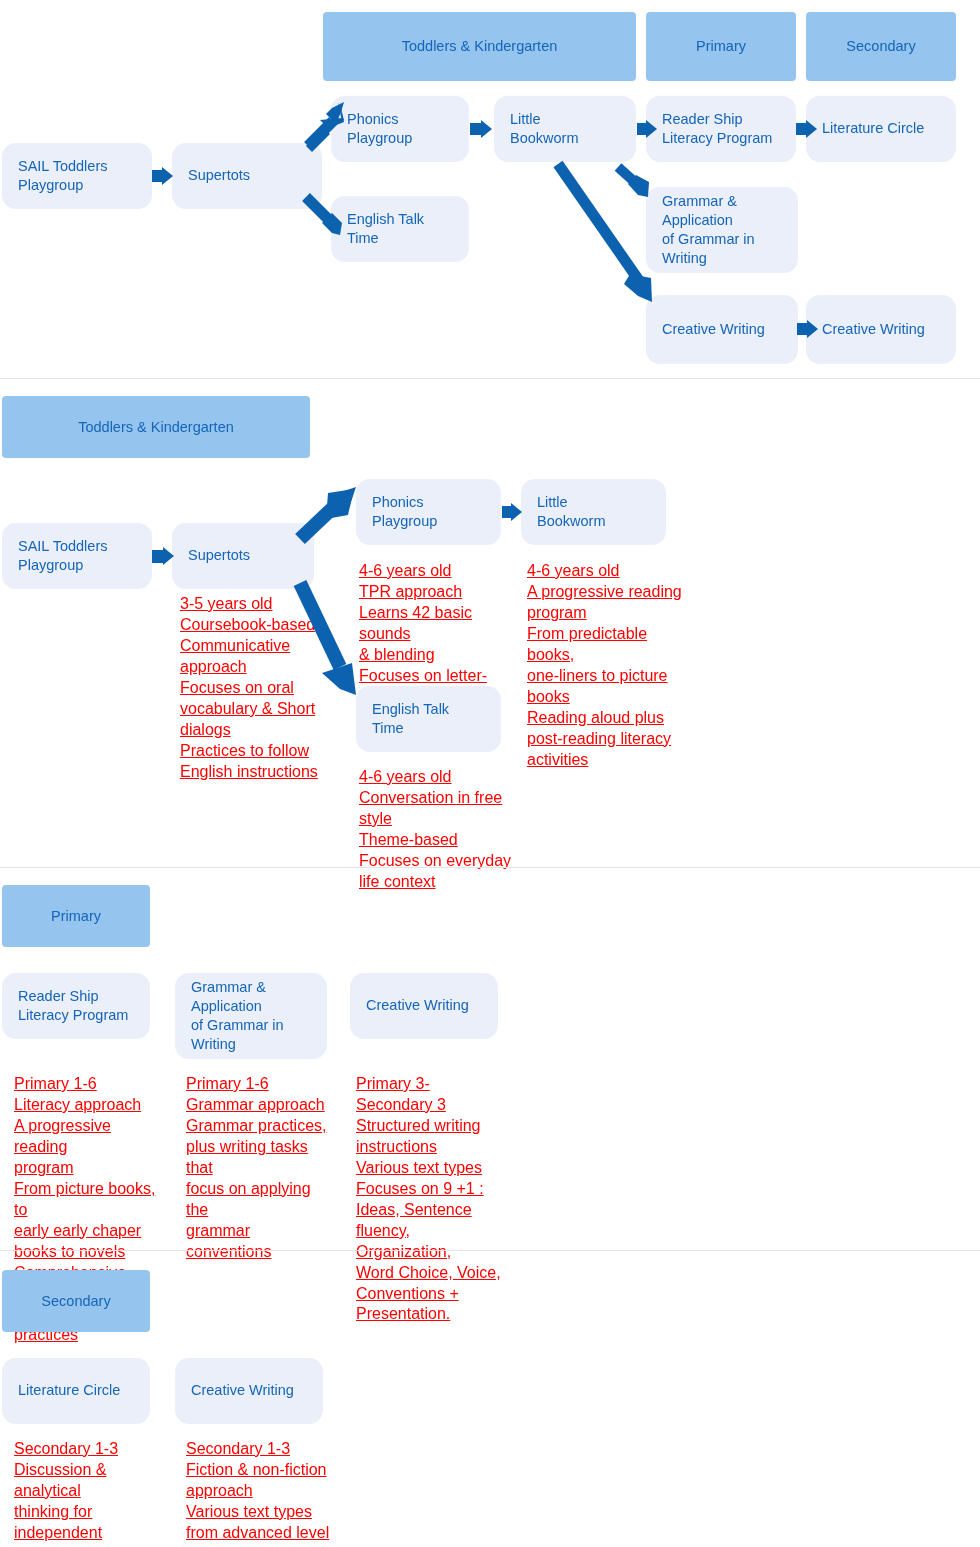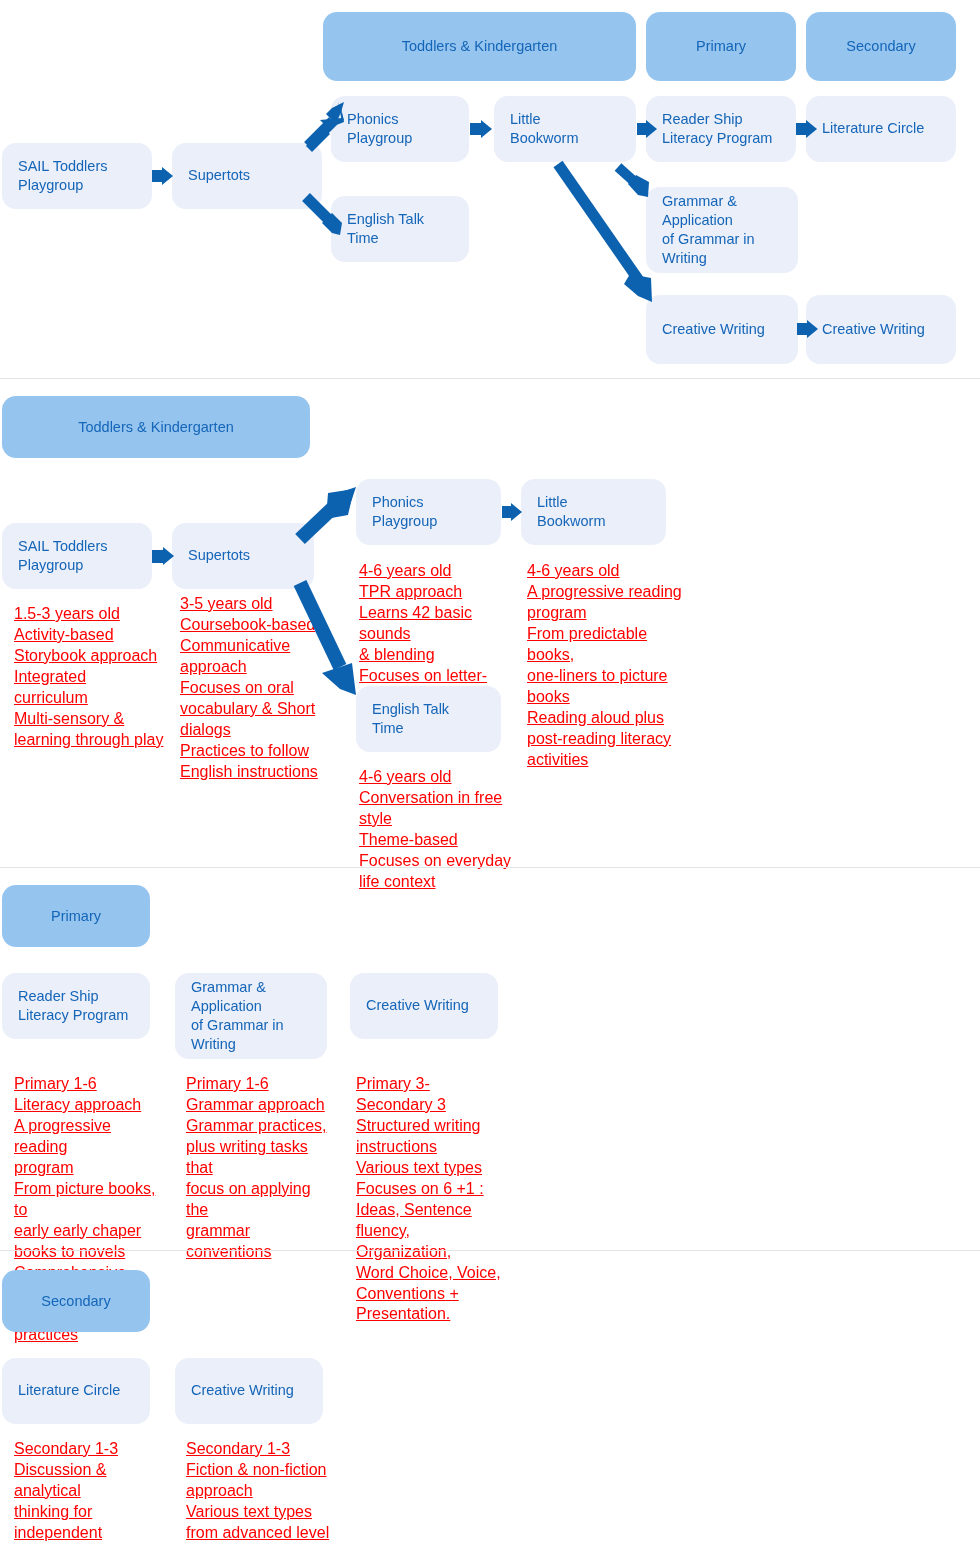--- a/index.html
+++ b/index.html
@@ -37,21 +37,21 @@
     font-size: 14.5px;
     line-height: 1.32;
     font-weight: 400;
     display: flex;
     align-items: center;
     padding: 0 16px;
   }
   .header-node {
     position: absolute;
     box-sizing: border-box;
-    border-radius: 14px;
+    border-radius: 4px;
     background: #95c5ef;
     color: #1565b8;
     font-size: 14.5px;
     line-height: 1.3;
     display: flex;
     align-items: center;
     justify-content: center;
   }
   .arrow-shaft {
     position: absolute;
@@ -201,26 +201,20 @@
 <div class="section" style="top:379px;height:488px;">
 
   <div class="header-node" style="left:2px;top:17px;width:308px;height:62px;">
     <span>Toddlers &amp; Kindergarten</span>
   </div>
 
   <div class="node" style="left:2px;top:144px;width:150px;height:66px;white-space:pre-line;">
     <span>SAIL Toddlers
 Playgroup</span>
   </div>
-  <div class="desc" style="left:14px;top:225px;width:150px;">1.5-3 years old
-Activity-based
-Storybook approach
-Integrated curriculum
-Multi-sensory &amp;
-learning through play</div>
 
   <div class="node" style="left:172px;top:144px;width:142px;height:66px;white-space:pre-line;">
     <span>Supertots</span>
   </div>
   <div class="desc" style="left:180px;top:215px;width:160px;">3-5 years old
 Coursebook-based
 Communicative
 approach
 Focuses on oral
 vocabulary &amp; Short
@@ -323,21 +317,21 @@
 focus on applying the
 grammar conventions</div>
 
   <div class="node" style="left:350px;top:105px;width:148px;height:66px;white-space:pre-line;">
     <span>Creative Writing</span>
   </div>
   <div class="desc" style="left:356px;top:206px;width:150px;">Primary 3- Secondary 3
 Structured writing
 instructions
 Various text types
-Focuses on 6 +1 :
+Focuses on 9 +1 :
 Ideas, Sentence
 fluency, Organization,
 Word Choice, Voice,
 Conventions +
 Presentation.</div>
 
 </div>
 
 <div class="divider" style="top:1250px;"></div>
 

